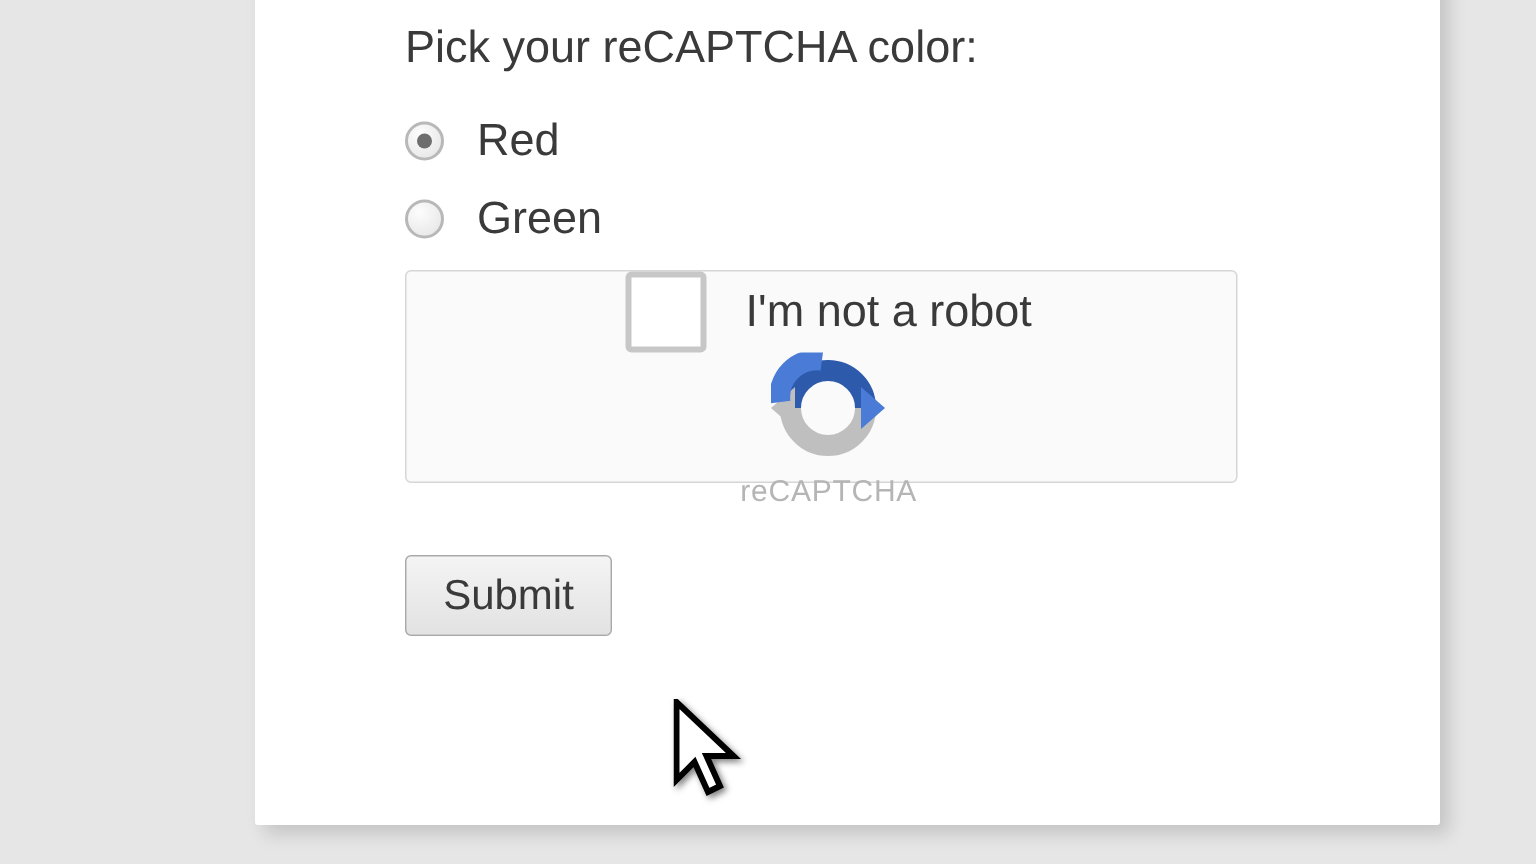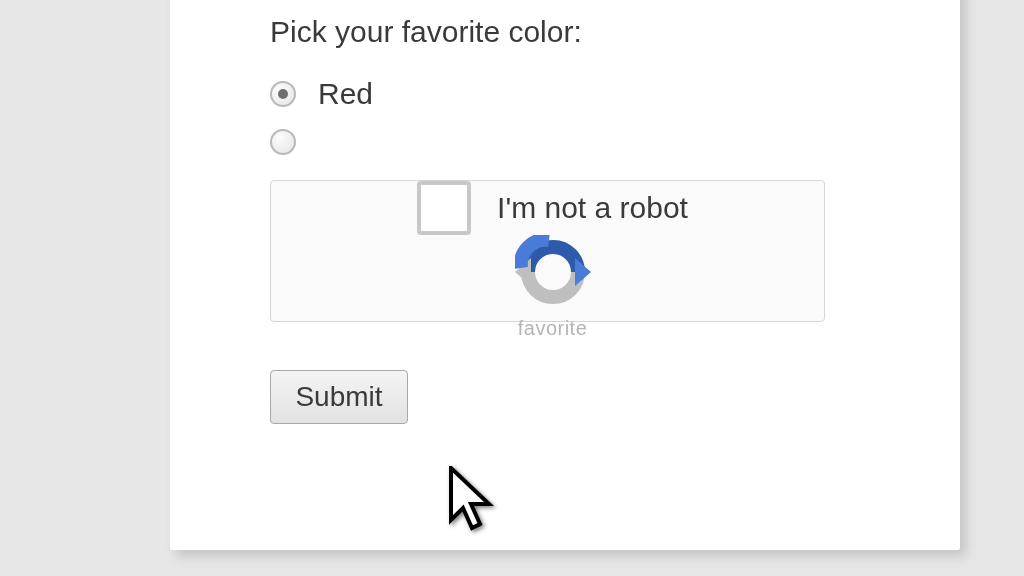--- a/index.html
+++ b/index.html
@@ -142,31 +142,32 @@
     filter: drop-shadow(2px 2px 2px rgba(0,0,0,0.5));
   }
 </style>
 </head>
 <body>
 
 <div class="backdrop">
   <div class="card">
 
     <div class="content">
-      <div class="prompt">Pick your favorite color:</div>
+      <div class="prompt">Pick your reCAPTCHA color:</div>
 
       <div class="radio-row">
         <div class="radio-outer">
           <div class="radio-dot"></div>
         </div>
         <div class="radio-label">Red</div>
       </div>
 
       <div class="radio-row">
         <div class="radio-outer"></div>
+        <div class="radio-label">Green</div>
       </div>
     </div>
 
     <div class="recaptcha">
       <div class="rc-left">
         <div class="rc-checkbox"></div>
         <div class="rc-label">I'm not a robot</div>
       </div>
       <div class="rc-right">
         <div class="rc-logo">
@@ -190,21 +191,21 @@
               </g>
 
               <path d="M 22 -14 L 38 0 L 22 14 Z" fill="#4a7bd6"></path>
 
               <path d="M -22 14 L -38 0 L -22 -14 Z" fill="#bfbfbf"></path>
 
               <path d="M -32 -4 A 25 25 0 0 1 -4 -32" fill="none" stroke="#4a7bd6" stroke-width="14"></path>
             </g>
           </svg>
         </div>
-        <div class="rc-logo-text">favorite</div>
+        <div class="rc-logo-text">reCAPTCHA</div>
       </div>
 
       <div class="cursor">
         <svg width="48" height="68" viewBox="0 0 48 68">
           <path d="M 2 2 L 2 54 L 14 42 L 23 62 L 31 58 L 22 38 L 40 38 Z" fill="#ffffff" stroke="#000000" stroke-width="4" stroke-linejoin="miter"></path>
         </svg>
       </div>
     </div>
 
     <button class="submit-btn">Submit</button>

